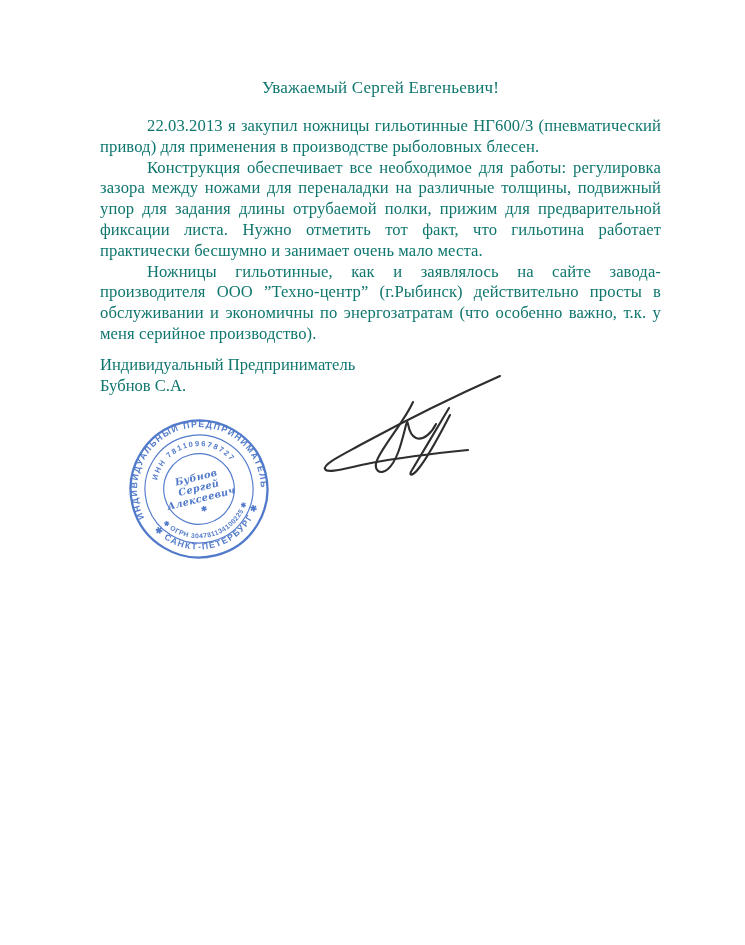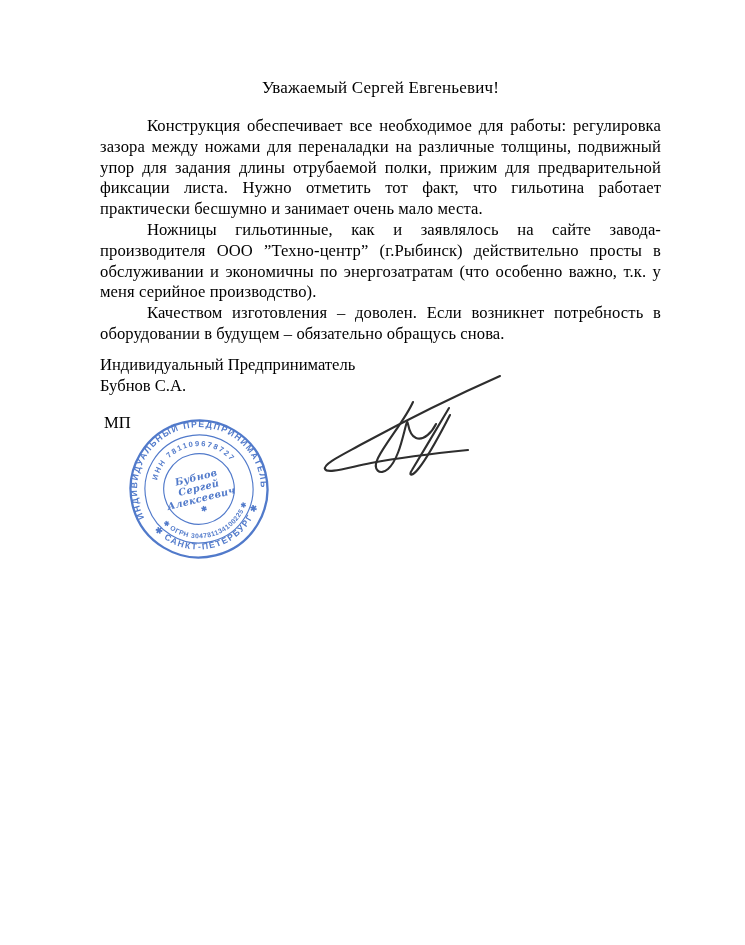--- a/index.html
+++ b/index.html
@@ -2,21 +2,21 @@
 <html><head>
 <meta charset="utf-8">
 <style>
   html, body { margin: 0; padding: 0; background: #ffffff; }
   .page {
     position: relative;
     width: 745px;
     height: 945px;
     background: #ffffff;
     font-family: "Liberation Serif", serif;
-    color: #000000;
+    color: #0f766e;
     overflow: hidden;
   }
   .letter {
     position: absolute;
     left: 100px;
     top: 78px;
     width: 561px;
   }
   .salutation {
     margin: 0 0 18px 0;
@@ -75,30 +75,29 @@
     height: 114px;
   }
 </style>
 </head>
 <body>
 
 <div class="page">
 
   <div class="letter">
     <h1 class="salutation">Уважаемый Сергей Евгеньевич!</h1>
+    <p class="para">22.03.2013 я закупил ножницы гильотинные НГ600/3 (пневматический привод) для применения в производстве рыболовных блесен.</p>
     <p class="para">Конструкция обеспечивает все необходимое для работы: регулировка зазора между ножами для переналадки на различные толщины, подвижный упор для задания длины отрубаемой полки, прижим для предварительной фиксации листа. Нужно отметить тот факт, что гильотина работает практически бесшумно и занимает очень мало места.</p>
     <p class="para">Ножницы гильотинные, как и заявлялось на сайте завода-производителя ООО ”Техно-центр” (г.Рыбинск) действительно просты в обслуживании и экономичны по энергозатратам (что особенно важно, т.к. у меня серийное производство).</p>
-    <p class="para">Качеством изготовления – доволен. Если возникнет потребность в оборудовании в будущем – обязательно обращусь снова.</p>
 
     <div class="sig-block">
       <span class="sig-line">Индивидуальный Предприниматель</span>
       <span class="sig-line">Бубнов С.А.</span>
     </div>
 
-    <div class="seal-mark">МП</div>
   </div>
 
   <svg class="stamp" viewBox="0 0 200 200">
     <g transform="rotate(-14 100 100)" stroke="#3f6cc5" fill="#3f6cc5">
       <defs>
         <path id="arcOT" d="M 19 129 A 86 86 0 1 1 181 129"></path>
         <path id="arcOB" d="M 16 112 A 85 85 0 0 0 184 112"></path>
         <path id="arcIT" d="M 44 118 A 59 59 0 1 1 156 118"></path>
         <path id="arcIB" d="M 32 115 A 70 70 0 0 0 168 115"></path>
       </defs>

